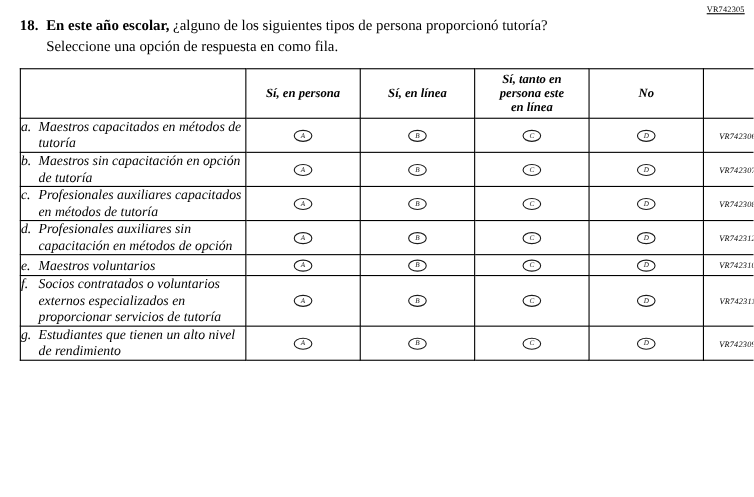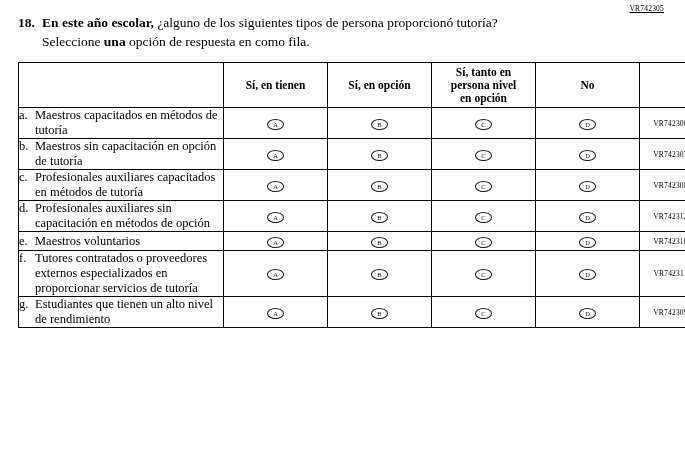--- a/index.html
+++ b/index.html
@@ -16,21 +16,21 @@
     overflow: hidden;
   }
   .page {
     position: relative;
     width: 685px;
     height: 452px;
   }
   .corner-code {
     position: absolute;
     top: 4px;
-    right: 21px;
+    right: 8px;
     font-family: "Liberation Serif", serif;
     font-size: 7.5px;
     letter-spacing: 0.2px;
     color: #000;
     text-decoration: underline;
   }
   .question-block {
     position: absolute;
     top: 14px;
     left: 18px;
@@ -49,36 +49,37 @@
   .q-stem-bold {
     font-weight: bold;
   }
   .q-line2 {
     font-size: 13.5px;
     line-height: 17px;
     margin-left: 24px;
     margin-top: 2px;
   }
   .strong {
-    font-weight: bold;
+    font-weight: normal;
   }
 
   table.matrix {
     position: absolute;
     top: 62px;
     left: 18px;
     border-collapse: collapse;
     table-layout: fixed;
     width: 649px;
     background: #fff;
   }
   table.matrix td, table.matrix th {
     border: 1px solid #000;
     padding: 0;
     vertical-align: middle;
+    font-style: italic;
   }
   col.c-stem   { width: 205px; }
   col.c-opt    { width: 104px; }
   col.c-opt3   { width: 104px; }
   col.c-opt4   { width: 104px; }
   col.c-code   { width: 62px; }
 
   thead th {
     height: 44px;
     font-size: 11.5px;
@@ -154,26 +155,26 @@
       <col class="c-stem">
       <col class="c-opt">
       <col class="c-opt">
       <col class="c-opt3">
       <col class="c-opt4">
       <col class="c-code">
     </colgroup>
     <thead>
       <tr>
         <th class="blank-head"></th>
-        <th>Sí, en tienen</th>
-        <th>Sí, en opción</th>
+        <th>Sí, en persona</th>
+        <th>Sí, en línea</th>
         <th>
           <span>Sí, tanto en</span><br>
-          <span>persona nivel</span><br>
-          <span>en opción</span>
+          <span>persona este</span><br>
+          <span>en línea</span>
         </th>
         <th>No</th>
         <th class="blank-head"></th>
       </tr>
     </thead>
     <tbody>
 
       <tr>
         <td class="stem">
           <div class="stem-inner">
@@ -241,21 +242,21 @@
         <td class="opt"><span class="bubble">B</span></td>
         <td class="opt"><span class="bubble">C</span></td>
         <td class="opt"><span class="bubble">D</span></td>
         <td class="code">VR742310</td>
       </tr>
 
       <tr>
         <td class="stem">
           <div class="stem-inner">
             <span class="stem-letter">f.</span>
-            <span class="stem-text">Tutores contratados o proveedores externos especializados en proporcionar servicios de tutoría</span>
+            <span class="stem-text">Socios contratados o voluntarios externos especializados en proporcionar servicios de tutoría</span>
           </div>
         </td>
         <td class="opt"><span class="bubble">A</span></td>
         <td class="opt"><span class="bubble">B</span></td>
         <td class="opt"><span class="bubble">C</span></td>
         <td class="opt"><span class="bubble">D</span></td>
         <td class="code">VR742311</td>
       </tr>
 
       <tr>

